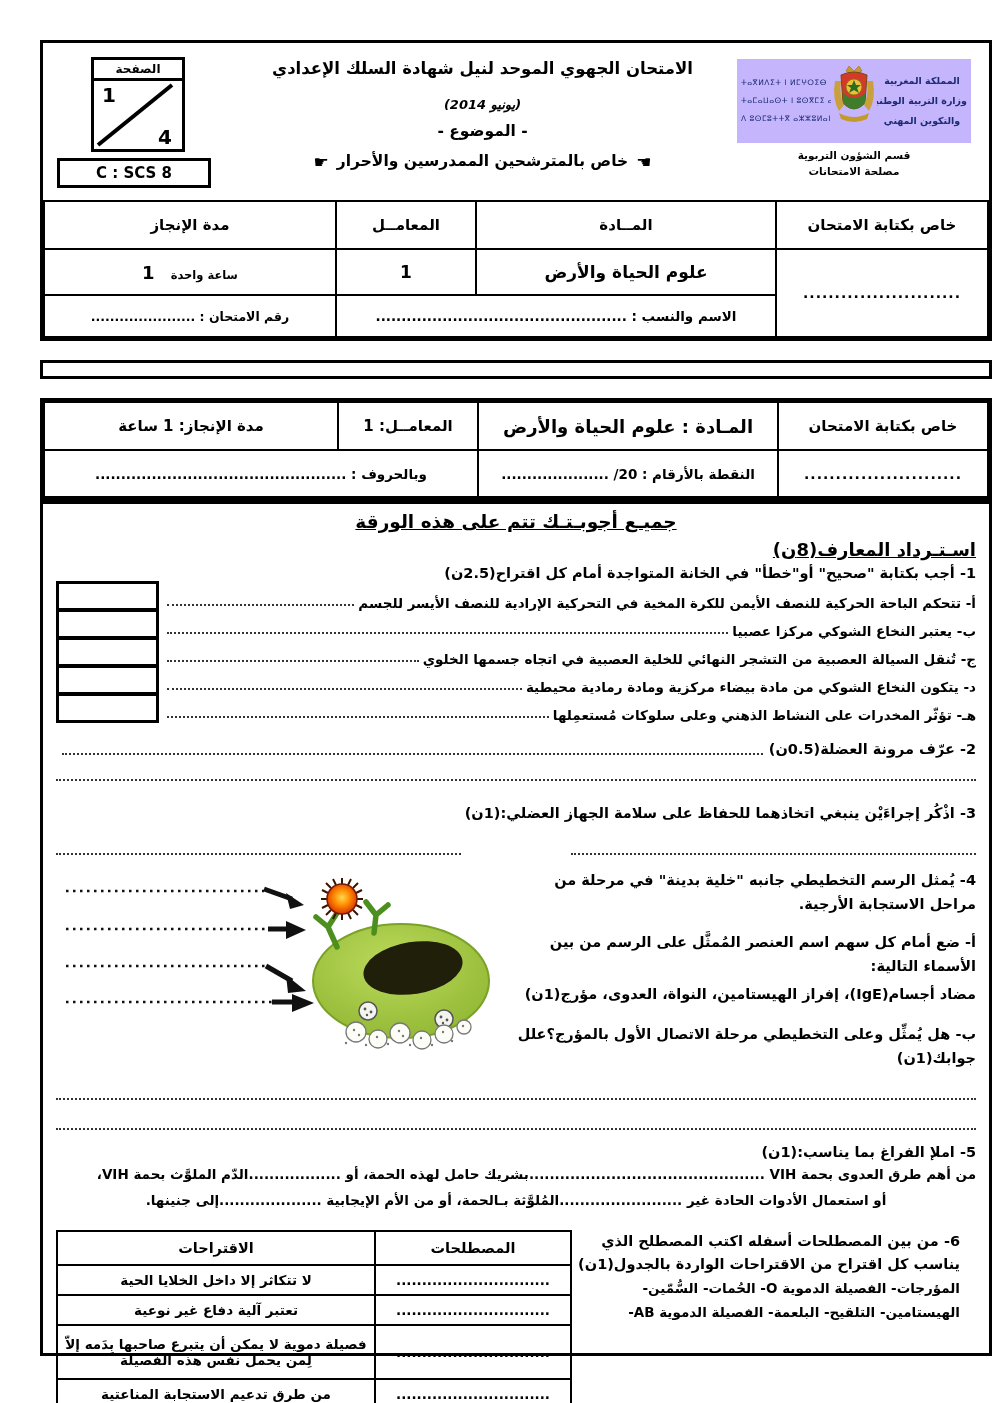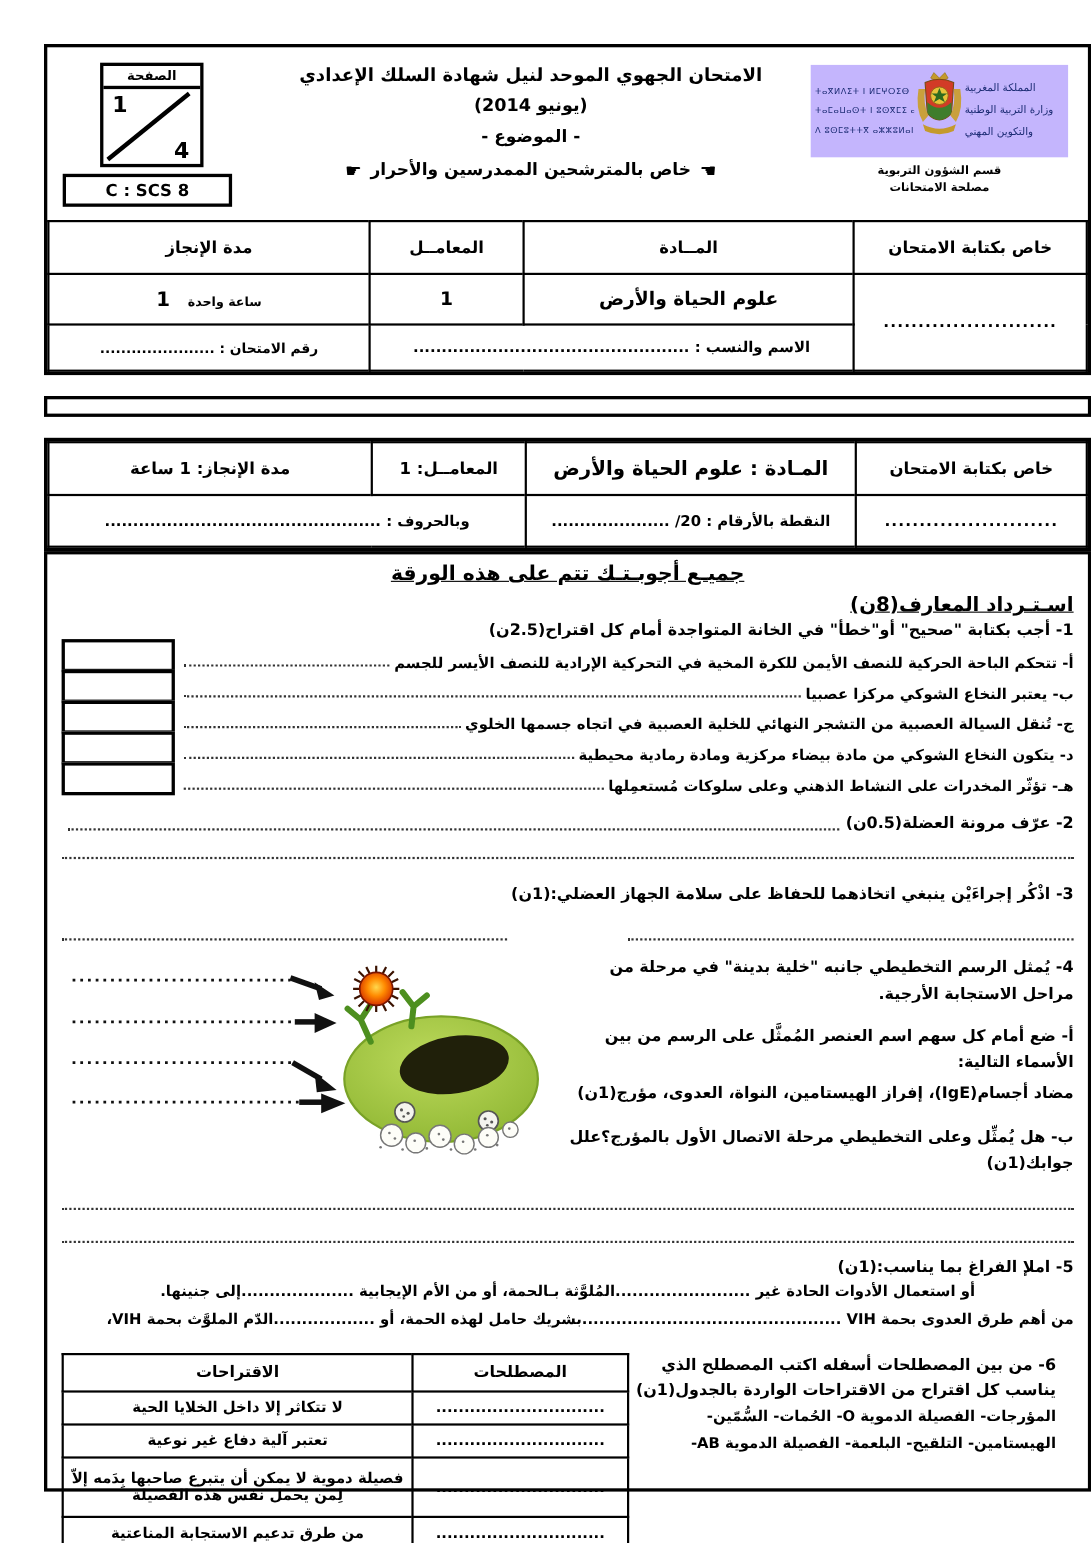--- a/index.html
+++ b/index.html
@@ -14,28 +14,28 @@
   .pagebox{width:88px;margin-left:48px;border:3px solid #000;}
   .pagebox .plabel{border-bottom:3px solid #000;text-align:center;font-size:12px;font-weight:bold;padding:2px 0;}
   .pfrac{position:relative;height:68px;}
   .pfrac svg{position:absolute;left:0;top:0;}
   .pnum1{position:absolute;left:8px;top:2px;font-size:20px;font-weight:bold;}
   .pnum4{position:absolute;right:10px;bottom:0px;font-size:20px;font-weight:bold;}
   .codebox{width:148px;margin-left:14px;margin-top:6px;border:3px solid #000;
            text-align:center;font-size:15px;font-weight:bold;padding:3px 0;}
   .title-col{flex:1;text-align:center;font-weight:bold;direction:rtl;}
   .t1{font-size:16.5px;margin-top:16px;}
-  .t2{font-size:16px;margin-top:8px;}
+  .t2{font-size:13px;margin-top:19px;font-style:italic;}
   .t3{font-size:15.5px;margin-top:10px;}
   .t4{font-size:15.5px;margin-top:12px;}
   .hand{font-size:17px;vertical-align:-2px;padding:0 8px;}
   .logo-col{width:252px;padding-top:16px;}
   .banner{width:234px;height:84px;background:#c4b5fd;display:flex;align-items:center;padding:2px 4px;box-sizing:border-box;}
   .tifi{flex:1;font-size:7.5px;color:#1c2c74;line-height:2.4;text-align:left;letter-spacing:0.5px;white-space:nowrap;overflow:hidden;}
-  .minar{flex:1;font-size:9.5px;color:#1c2c74;font-weight:normal;line-height:2.1;text-align:left;direction:rtl;white-space:nowrap;overflow:hidden;}
+  .minar{flex:1;font-size:9.5px;color:#1c2c74;font-weight:bold;line-height:2.1;text-align:center;direction:rtl;white-space:nowrap;overflow:hidden;}
   .dept{width:234px;text-align:center;font-size:10.5px;font-weight:bold;line-height:1.55;margin-top:4px;direction:rtl;}
 
   
   table{border-collapse:collapse;table-layout:fixed;}
   .t-info{width:100%;direction:rtl;}
   .t-info td{border:2px solid #000;text-align:center;vertical-align:middle;
              font-weight:bold;overflow:hidden;white-space:nowrap;}
   .t-info .hdr{font-size:15px;height:44px;}
   .dotcell{font-size:14px;letter-spacing:1px;}
   .t2wrap{border:3px solid #000;margin-top:19px;}
@@ -342,22 +342,22 @@
         <p class="q4a">أ‌-  ضع أمام كل سهم اسم العنصر المُمثَّل على الرسم من بين الأسماء التالية:</p>
         <p>مضاد أجسام(IgE)، إفراز الهيستامين، النواة، العدوى، مؤرج(1ن)</p>
         <p class="q4b">ب‌-  هل يُمثِّل وعلى التخطيطي مرحلة الاتصال الأول بالمؤرج؟علل جوابك(1ن)</p>
       </div>
     </div>
 
     <div class="dotline" style="margin-top:4px;"></div>
     <div class="dotline" style="margin-top:8px;"></div>
 
     <div class="qtext" style="margin-top:14px;">5- املإ الفراغ بما يناسب:(1ن)</div>
+    <div class="q5-line">من أهم طرق العدوى بحمة VIH ..............................................بشريك حامل لهذه الحمة، أو ..................الدّم الملوَّث  بحمة VIH،</div>
     <div class="q5-line" style="text-align:center;">أو استعمال الأدوات الحادة غير ........................المُلوَّثة بـالحمة، أو من الأم الإيجابية ....................إلى جنينها.</div>
-    <div class="q5-line">من أهم طرق العدوى بحمة VIH ..............................................بشريك حامل لهذه الحمة، أو ..................الدّم الملوَّث  بحمة VIH،</div>
 
     <div class="q6-row">
       <table class="t-terms">
         <colgroup>
               <col style="width:196px">
               <col>
             </colgroup>
         <tbody>
               <tr>
           <td class="thdr">المصطلحات</td>

